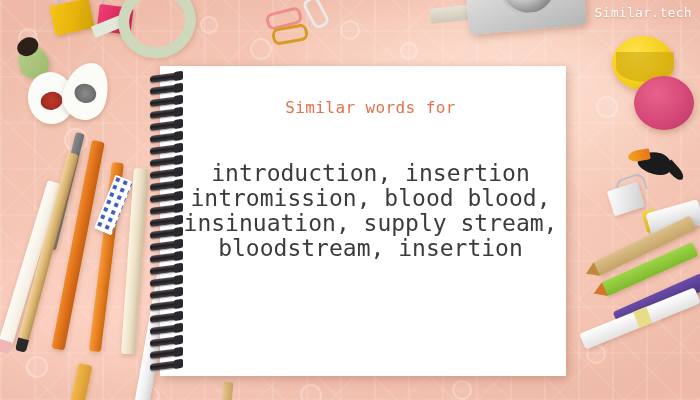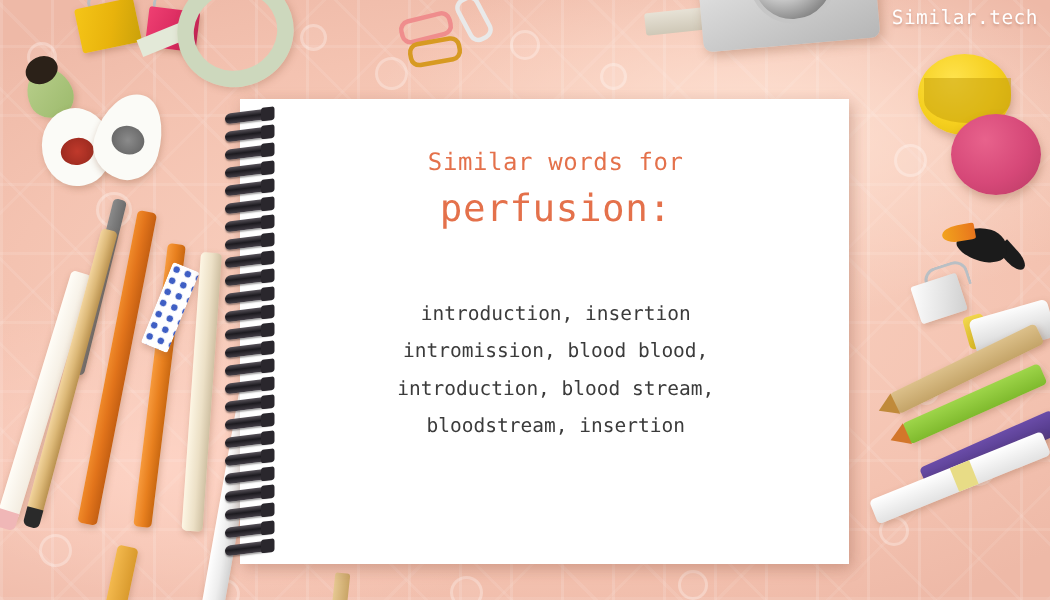--- a/index.html
+++ b/index.html
@@ -105,21 +105,21 @@
   }
   .headword {
     margin-top: 7px;
     font-size: 25px;
     color: #e4714b;
     letter-spacing: 0.4px;
     white-space: nowrap;
   }
   .synonyms {
     margin-top: 44px;
-    font-size: 13px;
+    font-size: 23px;
     line-height: 25px;
     color: #3b3b3b;
     text-align: center;
     white-space: nowrap;
   }
 
   
   .brand {
     position: absolute;
     right: 8px;
@@ -479,24 +479,23 @@
     <div class="ring" style="top:230px;"></div>
     <div class="ring" style="top:242px;"></div>
     <div class="ring" style="top:254px;"></div>
     <div class="ring" style="top:266px;"></div>
     <div class="ring" style="top:278px;"></div>
     <div class="ring" style="top:290px;"></div>
   </div>
 
   <div class="page-text">
     <div class="title-line">Similar words for</div>
-    <div class="headword">perfusion:</div>
     <div class="synonyms">
       <div>introduction, insertion</div>
       <div>intromission, blood blood,</div>
-      <div>introduction, blood stream,</div>
+      <div>insinuation, supply stream,</div>
       <div>bloodstream, insertion</div>
     </div>
   </div>
 
   <div class="brand">Similar.tech</div>
 
 </div>
 
 </body></html>

